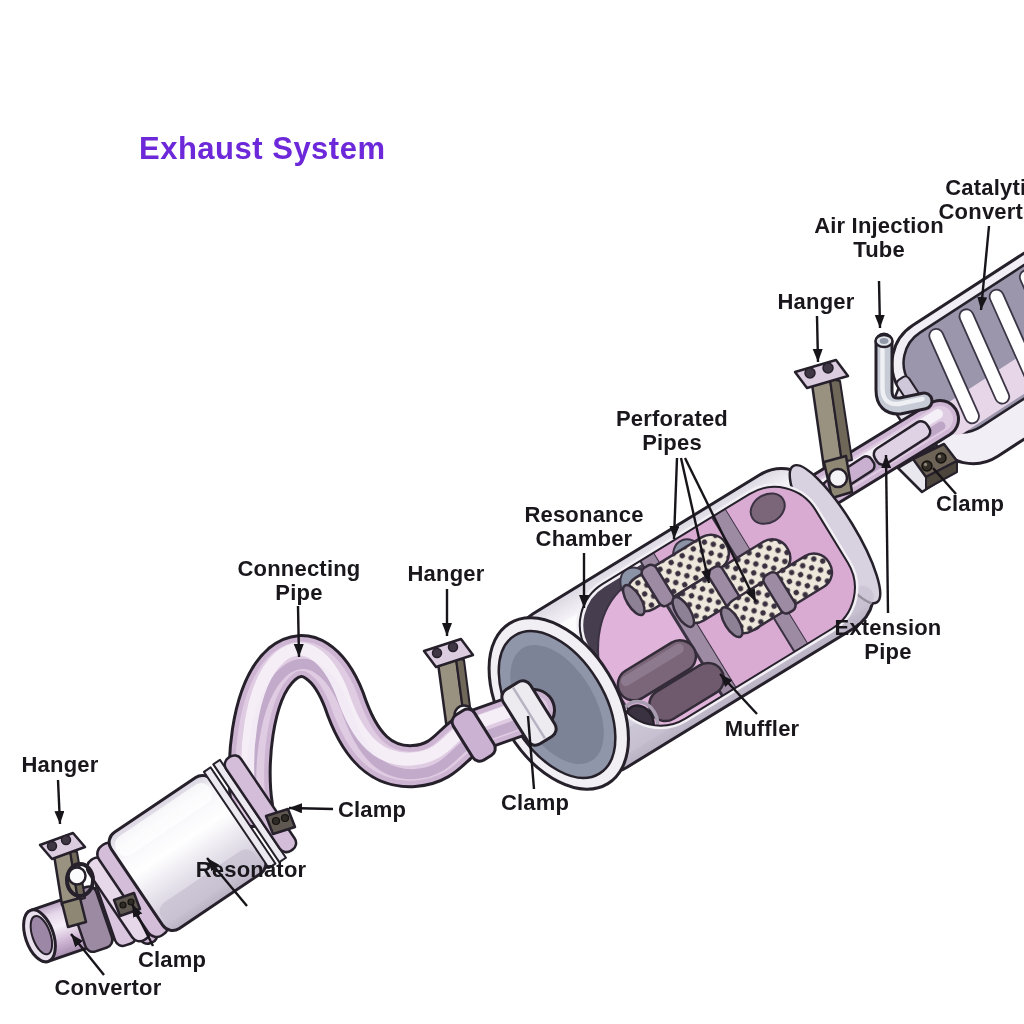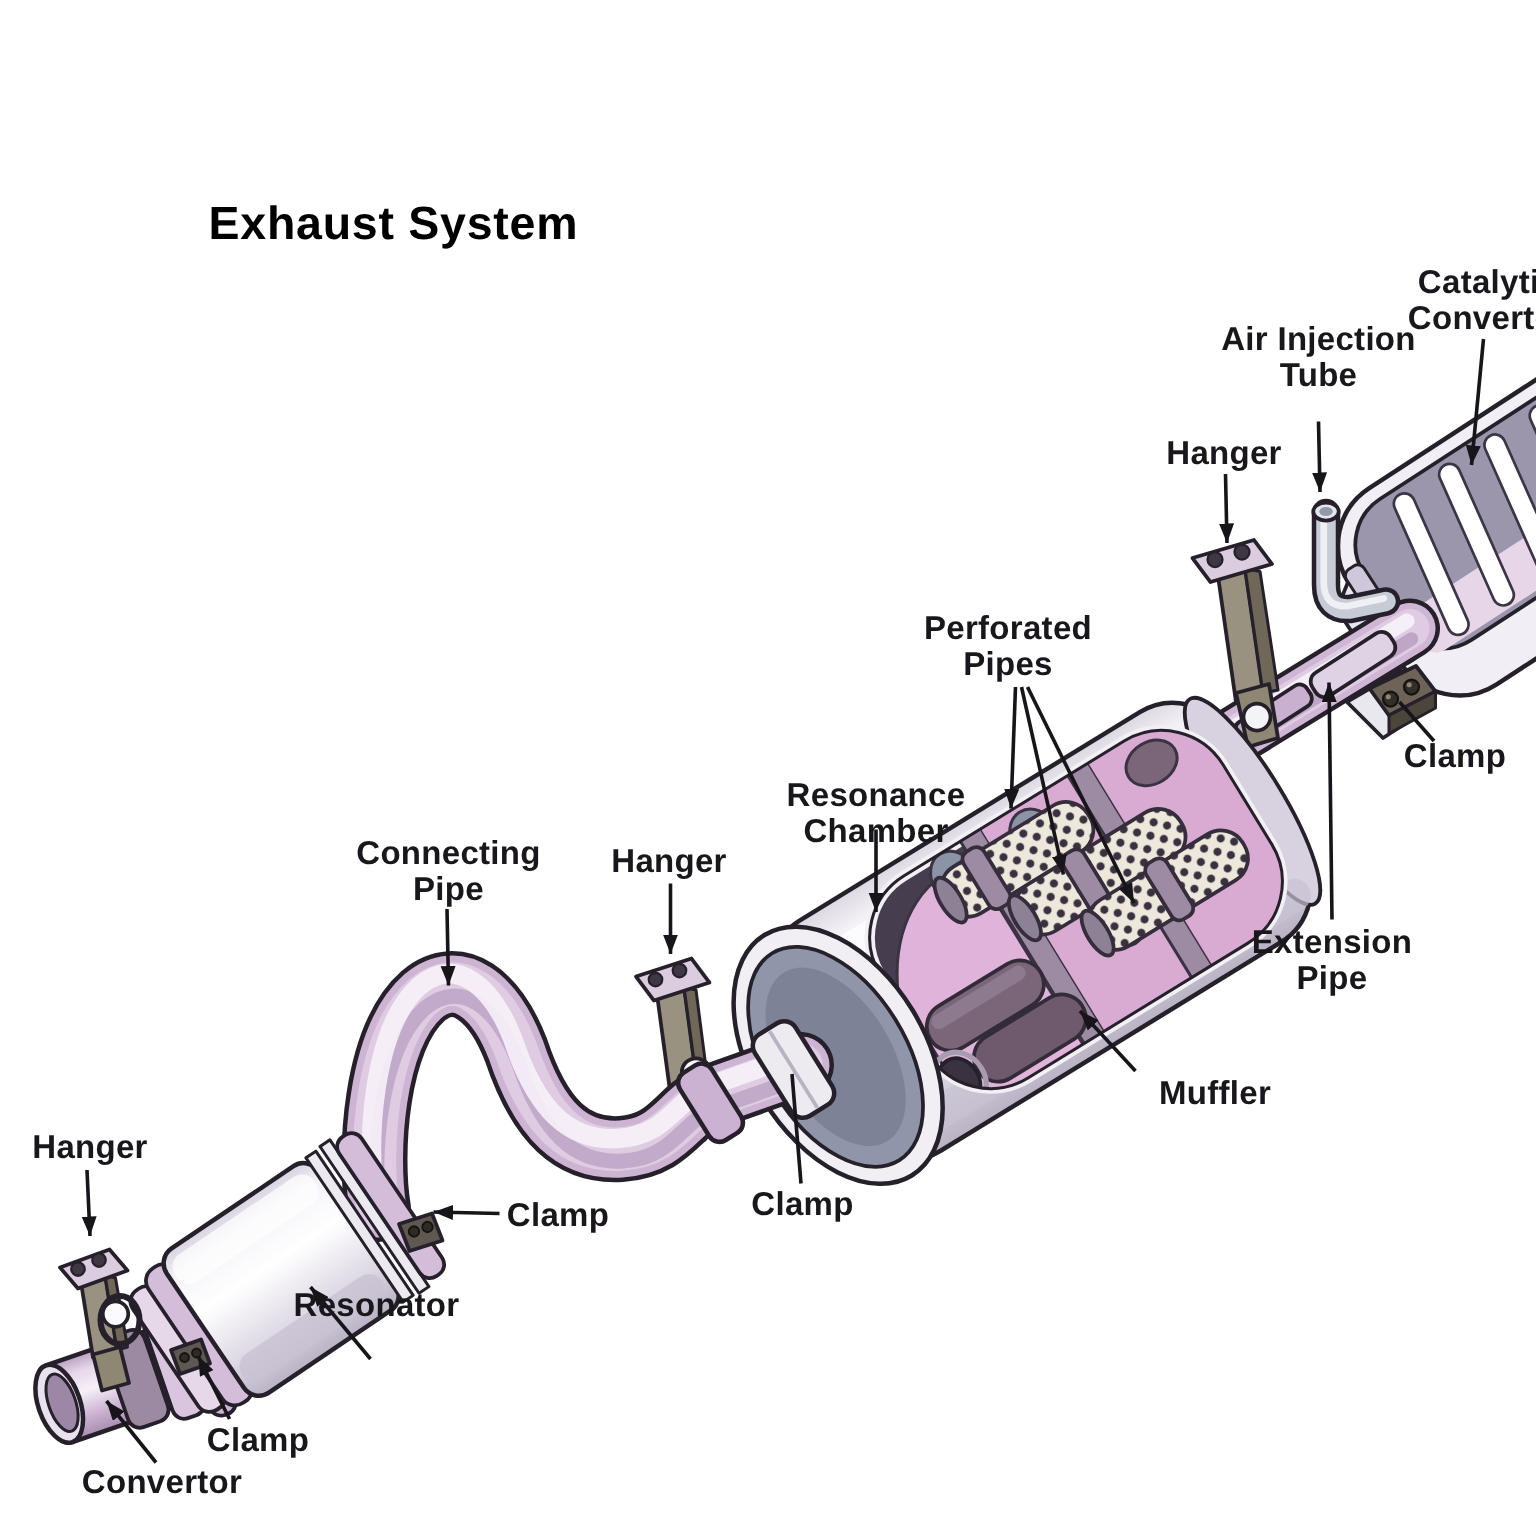--- a/index.html
+++ b/index.html
@@ -2,21 +2,21 @@
 <html><head>
 <meta charset="utf-8">
 <style>
   html,body{margin:0;padding:0;background:#ffffff;}
   #stage{position:relative;width:1024px;height:1024px;background:#ffffff;overflow:hidden;
          font-family:"Liberation Sans",sans-serif;}
   #art{position:absolute;left:0;top:0;}
   .lbl{position:absolute;transform:translateX(-50%);font:700 22px/24px "Liberation Sans",sans-serif;
        color:#19161c;white-space:pre-line;text-align:center;letter-spacing:.2px;z-index:3;}
   #title{position:absolute;left:139px;top:132px;font:700 31px/34px "Liberation Sans",sans-serif;
-         color:#000000;letter-spacing:.5px;z-index:3;}
+         color:#6d28d9;letter-spacing:.5px;z-index:3;}
 </style>
 </head>
 <body>
 
 <div id="stage">
 
 <svg id="art" width="1024" height="1024" viewBox="0 0 1024 1024">
   <defs>
     <marker id="ah" markerUnits="userSpaceOnUse" markerWidth="16" markerHeight="12" refX="13" refY="5" orient="auto">
       <path d="M0,0 L13,5 L0,10 Z" fill="#17141a"></path>
@@ -244,29 +244,29 @@
 </svg>
 
 <div id="title">Exhaust System</div>
 <div class="lbl" style="left:992px;top:176px;">Catalytic
 Convertor</div>
 <div class="lbl" style="left:879px;top:214px;">Air Injection
 Tube</div>
 <div class="lbl" style="left:816px;top:290px;">Hanger</div>
 <div class="lbl" style="left:672px;top:407px;">Perforated
 Pipes</div>
-<div class="lbl" style="left:584px;top:518px;">Resonance
+<div class="lbl" style="left:584px;top:503px;">Resonance
 Chamber</div>
 <div class="lbl" style="left:299px;top:557px;">Connecting
 Pipe</div>
 <div class="lbl" style="left:446px;top:562px;">Hanger</div>
 <div class="lbl" style="left:970px;top:492px;">Clamp</div>
 <div class="lbl" style="left:888px;top:616px;">Extension
 Pipe</div>
-<div class="lbl" style="left:762px;top:717px;margin-left:48px;">Muffler</div>
+<div class="lbl" style="left:762px;top:717px;">Muffler</div>
 <div class="lbl" style="left:535px;top:791px;">Clamp</div>
 <div class="lbl" style="left:60px;top:753px;">Hanger</div>
 <div class="lbl" style="left:372px;top:798px;">Clamp</div>
 <div class="lbl" style="left:251px;top:858px;">Resonator</div>
 <div class="lbl" style="left:172px;top:948px;">Clamp</div>
 <div class="lbl" style="left:108px;top:976px;">Convertor</div>
 
 </div>
 
 </body></html>

